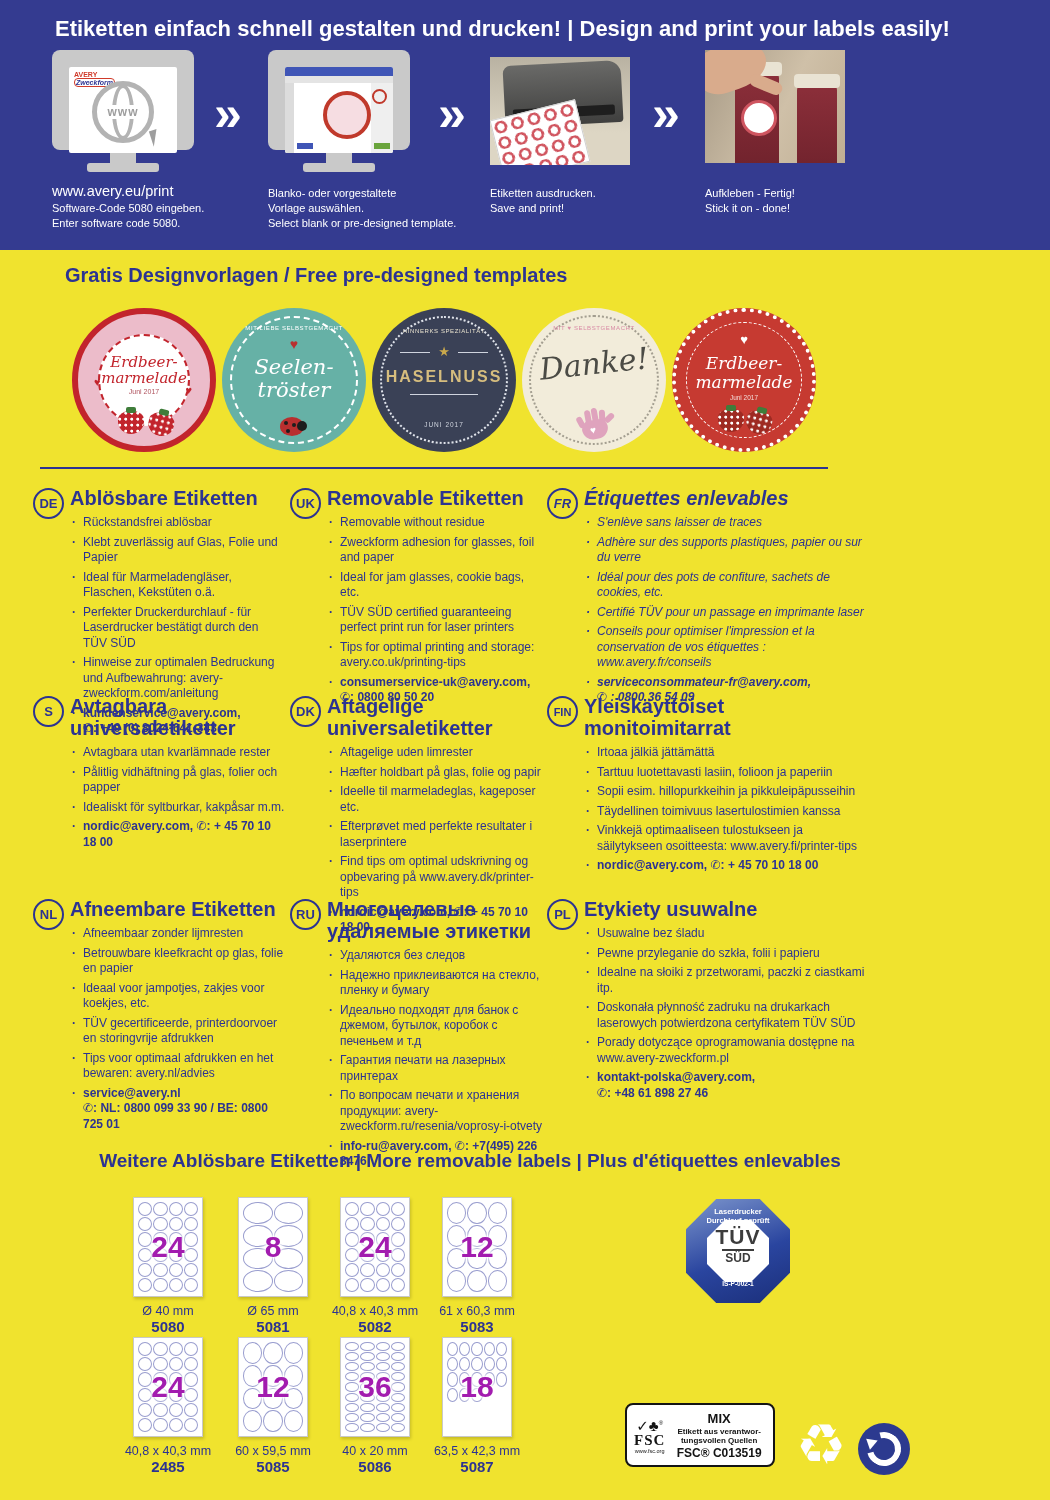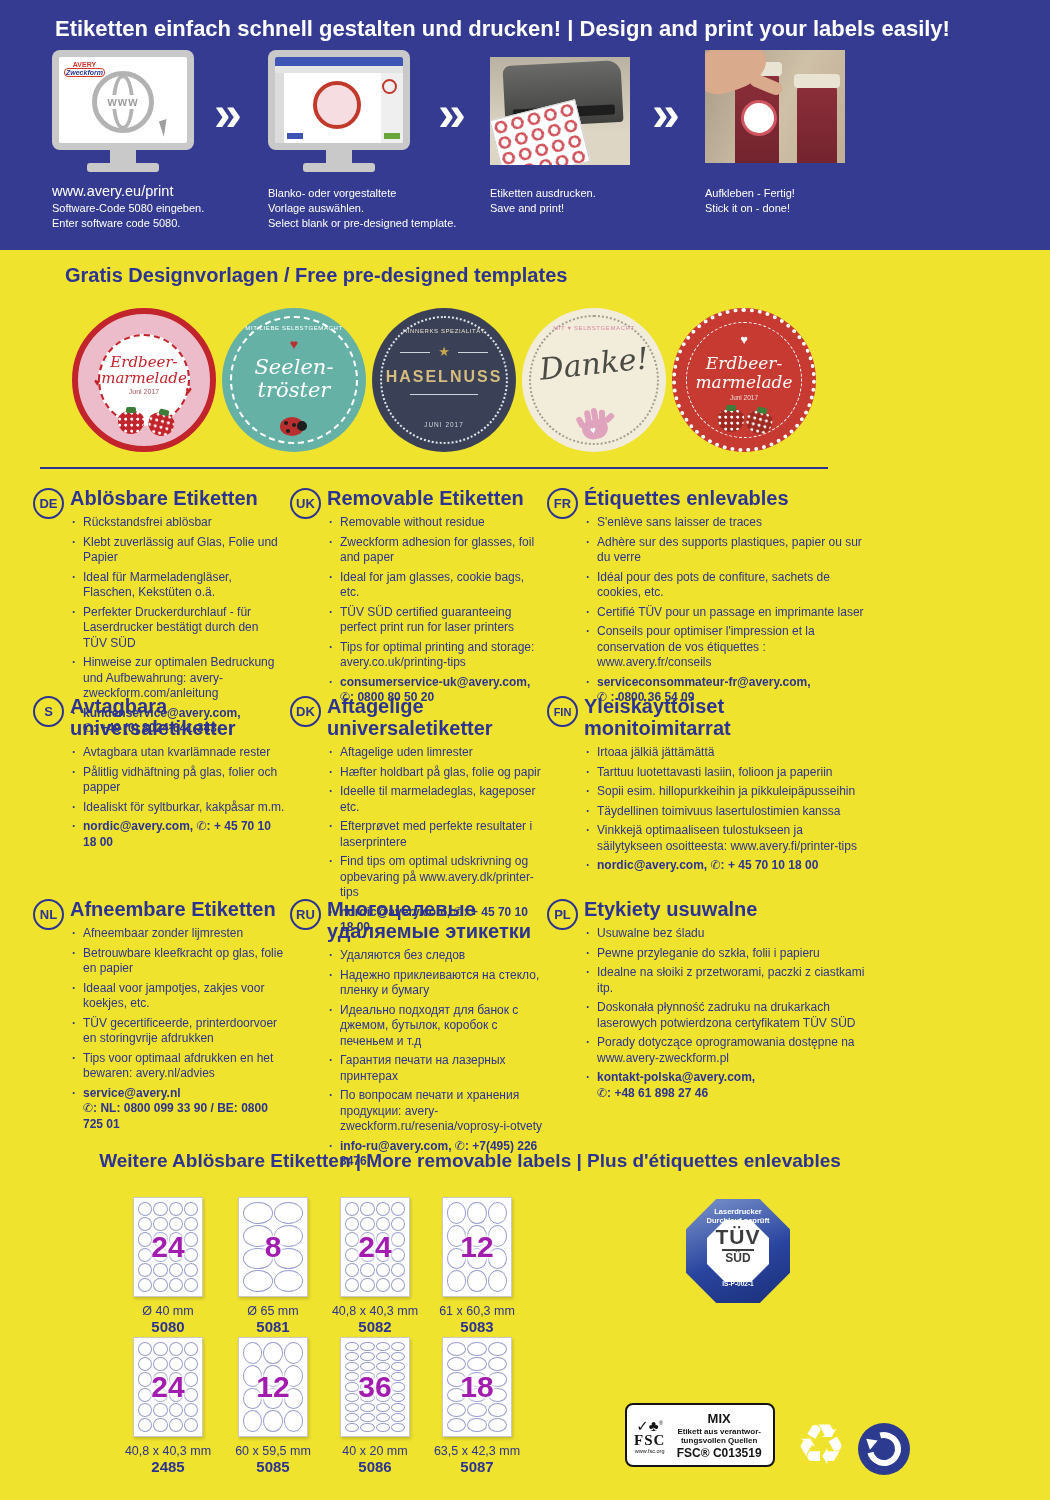--- a/index.html
+++ b/index.html
@@ -5,21 +5,21 @@
   html,body{margin:0;padding:0;}
   .page{position:relative;width:1050px;height:1500px;background:#f0e32e;overflow:hidden;
         font-family:"Liberation Sans","DejaVu Sans",sans-serif;color:#2c3392;}
   
   .banner{position:absolute;top:0;left:0;width:1050px;height:250px;background:#343b90;color:#fff;}
   .banner-title{position:absolute;left:55px;top:16px;font-size:22px;font-weight:bold;white-space:nowrap;}
   .step-art{position:absolute;}
   .chev{position:absolute;top:88px;font-size:50px;font-weight:bold;color:#fff;line-height:50px;}
   
   .monitor{width:142px;}
-  .monitor .frame{height:100px;background:#c9c9c9;border-radius:8px;padding:7px;box-sizing:border-box;text-align:center;}
+  .monitor .frame{height:100px;background:#c9c9c9;border-radius:8px;padding:17px;box-sizing:border-box;}
   .monitor .scr{position:relative;height:86px;background:#fff;border-radius:2px;overflow:hidden;}
   .monitor .stand{width:26px;height:13px;background:#c9c9c9;margin:0 auto;}
   .monitor .base{width:72px;height:9px;background:#c9c9c9;margin:0 auto;border-radius:3px;}
   .avery-logo{position:absolute;left:5px;top:4px;font-size:7px;line-height:7px;font-weight:bold;color:#d03a2a;}
   .avery-logo .l2{color:#2c3392;font-style:italic;border:1px solid #d03a2a;border-radius:4px;padding:0 1px;}
   .globe{position:absolute;left:50%;top:52%;transform:translate(-50%,-50%);width:52px;height:52px;
          border:5px solid #b3b3b3;border-radius:50%;}
   .globe::before{content:"";position:absolute;left:50%;top:-2px;bottom:-2px;width:22px;transform:translateX(-50%);
          border:4px solid #b3b3b3;border-radius:50%;box-sizing:border-box;}
   .globe .www{position:absolute;left:50%;top:50%;transform:translate(-50%,-50%);background:#fff;
@@ -323,21 +323,21 @@
           <li>Removable without residue</li>
           <li>Zweckform adhesion for glasses, foil and paper</li>
           <li>Ideal for jam glasses, cookie bags, etc.</li>
           <li>TÜV SÜD certified guaranteeing perfect print run for laser printers</li>
           <li>Tips for optimal printing and storage: avery.co.uk/printing-tips</li>
           <li class="contact">consumerservice-uk@avery.com,
 ✆: 0800 80 50 20</li>
         </ul>
       </div>
   </div>
-  <div class="sec" style="left:547px;top:487px;width:322px;">
+  <div class="sec" style="left:547px;top:487px;width:322px;font-style:italic;">
     <div class="badge">FR</div>
     <div class="sec-body">
         <div class="sec-title">Étiquettes enlevables</div>
       <ul>
           <li>S'enlève sans laisser de traces</li>
           <li>Adhère sur des supports plastiques, papier ou sur du verre</li>
           <li>Idéal pour des pots de confiture, sachets de cookies, etc.</li>
           <li>Certifié TÜV pour un passage en imprimante laser</li>
           <li>Conseils pour optimiser l'impression et la conservation de vos étiquettes : www.avery.fr/conseils</li>
           <li class="contact">serviceconsommateur-fr@avery.com,
@@ -619,21 +619,21 @@
         <i></i>
         <i></i>
         <i></i>
         <i></i>
         <i></i>
       </div>
     <div class="size">40 x 20 mm</div>
       <div class="code">5086</div>
   </div>
   <div class="sheetfig" style="left:421px;top:1337px;">
-    <div class="sheet" style="grid-template-columns: repeat(3, 1fr); grid-template-rows: repeat(6, 1fr);">
+    <div class="sheet" style="grid-template-columns: repeat(5, 1fr); grid-template-rows: repeat(6, 1fr);">
         <span class="num">18</span>
         <i></i>
         <i></i>
         <i></i>
         <i></i>
         <i></i>
         <i></i>
         <i></i>
         <i></i>
         <i></i>

